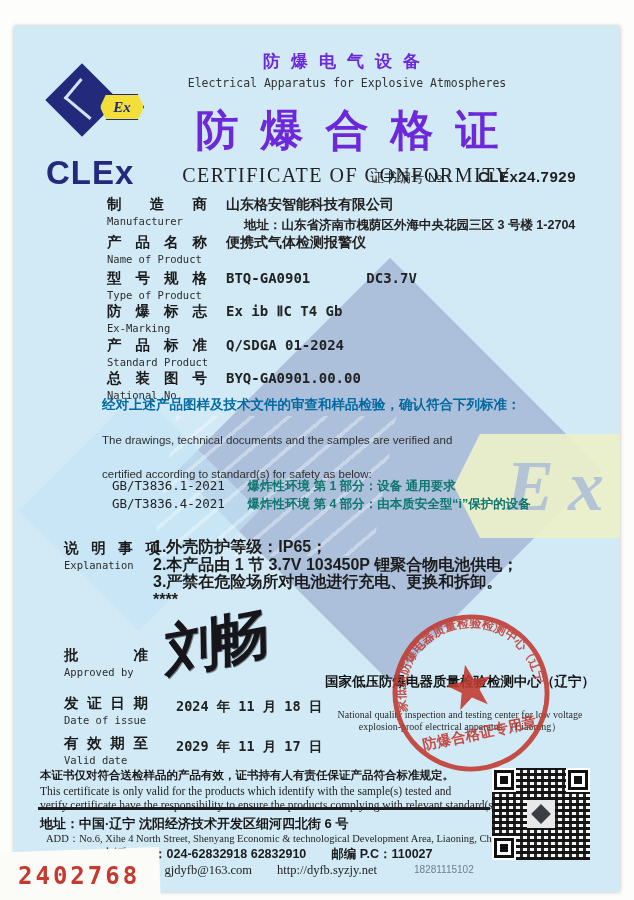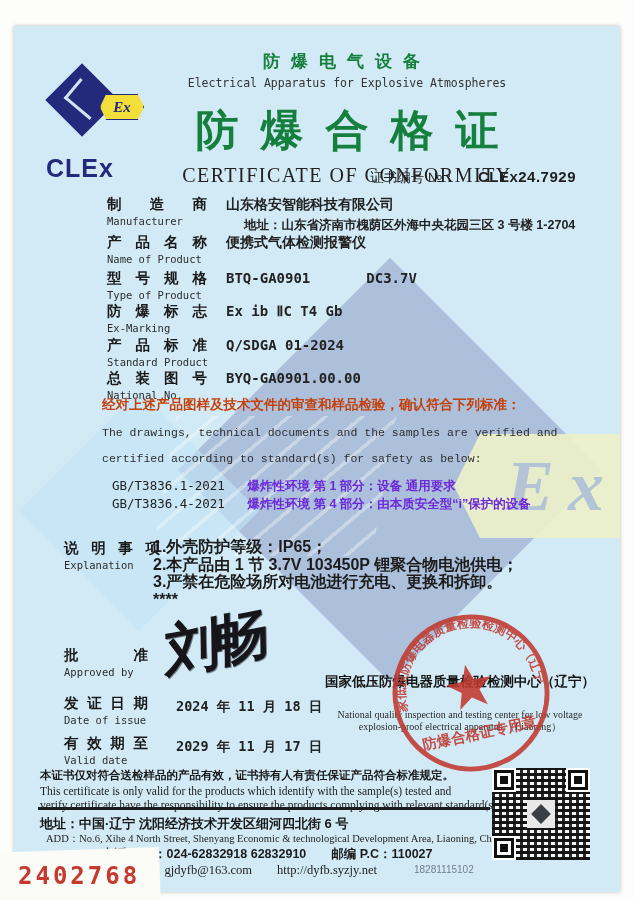--- a/index.html
+++ b/index.html
@@ -14,45 +14,45 @@
   .wm-stripes { position:absolute; left:150px; top:390px; width:220px; height:140px; background:repeating-linear-gradient(135deg, rgba(255,255,255,.35) 0 4px, transparent 4px 26px); transform:skewX(-10deg); }
   .wm-hex { position:absolute; left:440px; top:408px; width:216px; height:104px; background:rgba(237,241,200,.9); clip-path:polygon(12% 0,88% 0,100% 50%,88% 100%,12% 100%,0 50%); display:flex; align-items:center; justify-content:center; }
   .wm-hex span { font-family:"Liberation Serif", serif; font-style:italic; font-weight:bold; font-size:72px; color:rgba(170,188,216,.85); letter-spacing:14px; }
 
   
   .logo { position:absolute; left:28px; top:36px; width:110px; height:120px; }
   .logo-diamond { position:absolute; left:14px; top:12px; width:52px; height:52px; background:#232a7c; transform:rotate(45deg); }
   .logo-slash { position:absolute; left:26px; top:24px; width:34px; height:26px; border-left:3px solid #cfe4f2; border-bottom:3px solid #cfe4f2; transform:rotate(40deg); }
   .logo-badge { position:absolute; left:58px; top:32px; width:44px; height:26px; background:#f3df3a; clip-path:polygon(14% 0,86% 0,100% 50%,86% 100%,14% 100%,0 50%); display:flex; align-items:center; justify-content:center; border:1px solid #232a7c; }
   .logo-badge span { font-family:"Liberation Serif", serif; font-style:italic; font-weight:bold; font-size:15px; color:#232a7c; }
-  .logo-name { position:absolute; left:4px; top:92px; font-size:25px; font-weight:bold; color:#232a7c; letter-spacing:1px; }
+  .logo-name { position:absolute; left:4px; top:92px; font-size:33px; font-weight:bold; color:#232a7c; letter-spacing:1px; }
 
   
   .head { position:absolute; left:90px; right:30px; top:24px; text-align:center; }
-  .doc-type-zh { font-size:17px; font-weight:bold; letter-spacing:11px; color:#15803d; }
+  .doc-type-zh { font-size:17px; font-weight:bold; letter-spacing:11px; color:#6d28d9; }
   .doc-type-en { font-family:"DejaVu Sans Mono", monospace; font-size:11.5px; margin-top:3px; color:#333; }
-  .title-zh { font-size:43px; font-weight:bold; letter-spacing:22px; margin-top:12px; color:#15803d; text-indent:22px; }
+  .title-zh { font-size:43px; font-weight:bold; letter-spacing:22px; margin-top:12px; color:#6d28d9; text-indent:22px; }
   .title-en { font-family:"Liberation Serif", serif; font-size:20px; letter-spacing:1.5px; margin-top:4px; color:#222; }
   .certno { position:absolute; right:44px; top:142px; font-size:13.5px; }
   .certno b { font-size:15px; letter-spacing:.5px; margin-left:22px; }
 
   
   .row { position:absolute; left:93px; right:10px; }
   .lz { width:100px; font-size:14.5px; font-weight:bold; text-align:justify; text-align-last:justify; color:#1a1a1a; }
   .le { width:118px; font-family:"DejaVu Sans Mono", monospace; font-size:10.5px; color:#2c2c2c; margin-top:1px; }
   .val { position:absolute; left:119px; top:1px; font-size:14px; font-weight:600; color:#222; white-space:nowrap; }
   .val .v2 { font-size:12.5px; font-weight:600; margin-top:3px; margin-left:18px; }
 
   .verify { position:absolute; left:88px; top:370px; }
-  .verify .vzh { font-size:13.5px; font-weight:bold; color:#c2410c; }
-  .verify .ven { font-family:Liberation Mono, monospace; font-size:11.5px; color:#2e2e2e; margin-top:12px; line-height:13.5px; }
+  .verify .vzh { font-size:13.5px; font-weight:bold; color:#0369a1; }
+  .verify .ven { font-family:Liberation Sans, sans-serif; font-size:11.5px; color:#2e2e2e; margin-top:20px; line-height:13.5px; }
 
   .std { position:absolute; left:98px; font-size:12.5px; }
   .std .code { display:inline-block; width:132px; font-family:"DejaVu Sans Mono", monospace; color:#222; }
-  .std .desc { font-weight:600; color:#6d28d9; }
+  .std .desc { font-weight:600; color:#0f766e; }
 
   .expl-label { position:absolute; left:50px; top:513px; }
   .expl-label .lz { width:96px; }
   .expl-items { position:absolute; left:139px; top:512px; font-size:16px; font-weight:600; line-height:17.5px; color:#1c1c1c; }
 
   .sig-label { position:absolute; left:50px; top:620px; }
   .sig-label .lz, .date-row .lz { width:84px; }
   .signature { position:absolute; left:150px; top:580px; font-size:56px; font-weight:bold; color:#15151a; transform:rotate(-11deg) skewX(-10deg); letter-spacing:-6px; text-shadow:1px 1px 0 rgba(20,20,30,.5); }
   .date-row { position:absolute; left:50px; }
   .date-row .dval { position:absolute; left:112px; top:4px; font-family:"DejaVu Sans Mono", monospace; font-size:13.5px; font-weight:600; white-space:nowrap; color:#222; }

